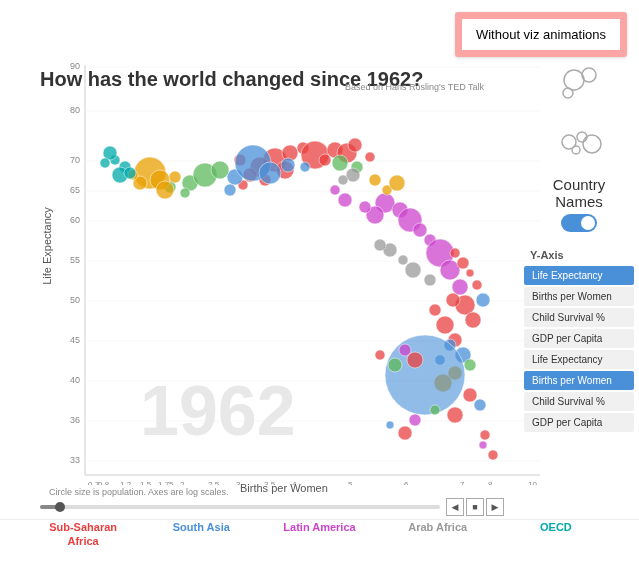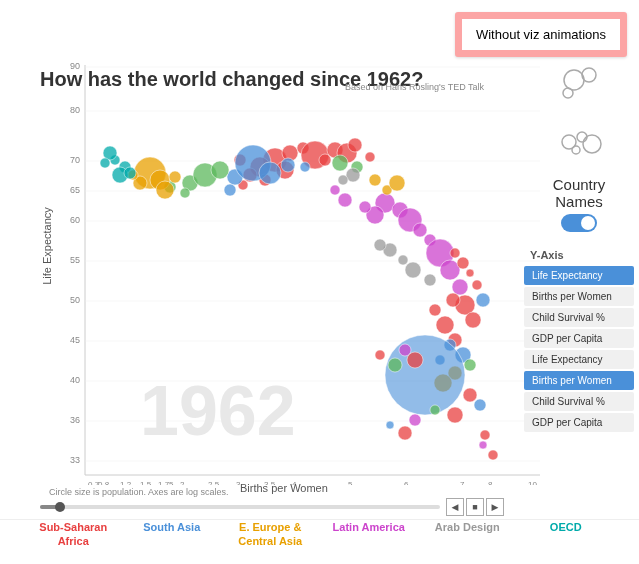--- a/index.html
+++ b/index.html
@@ -459,17 +459,16 @@
 
   <button class="panel-btn">Life Expectancy</button>
   <button class="panel-btn active">Births per Women</button>
   <button class="panel-btn">Child Survival %</button>
   <button class="panel-btn">GDP per Capita</button>
 </div>
 
 <div class="bottom-legend">
   <div class="legend-item sub-saharan">Sub-Saharan<br>Africa</div>
   <div class="legend-item south-asia">South Asia</div>
-  <div class="legend-item europe">E. Europe &amp;<br>Central Asia</div>
   <div class="legend-item latin-america">Latin America</div>
-  <div class="legend-item arab-states">Arab Design</div>
+  <div class="legend-item arab-states">Arab Africa</div>
   <div class="legend-item oecd">OECD</div>
 </div>
 
 </body></html>

